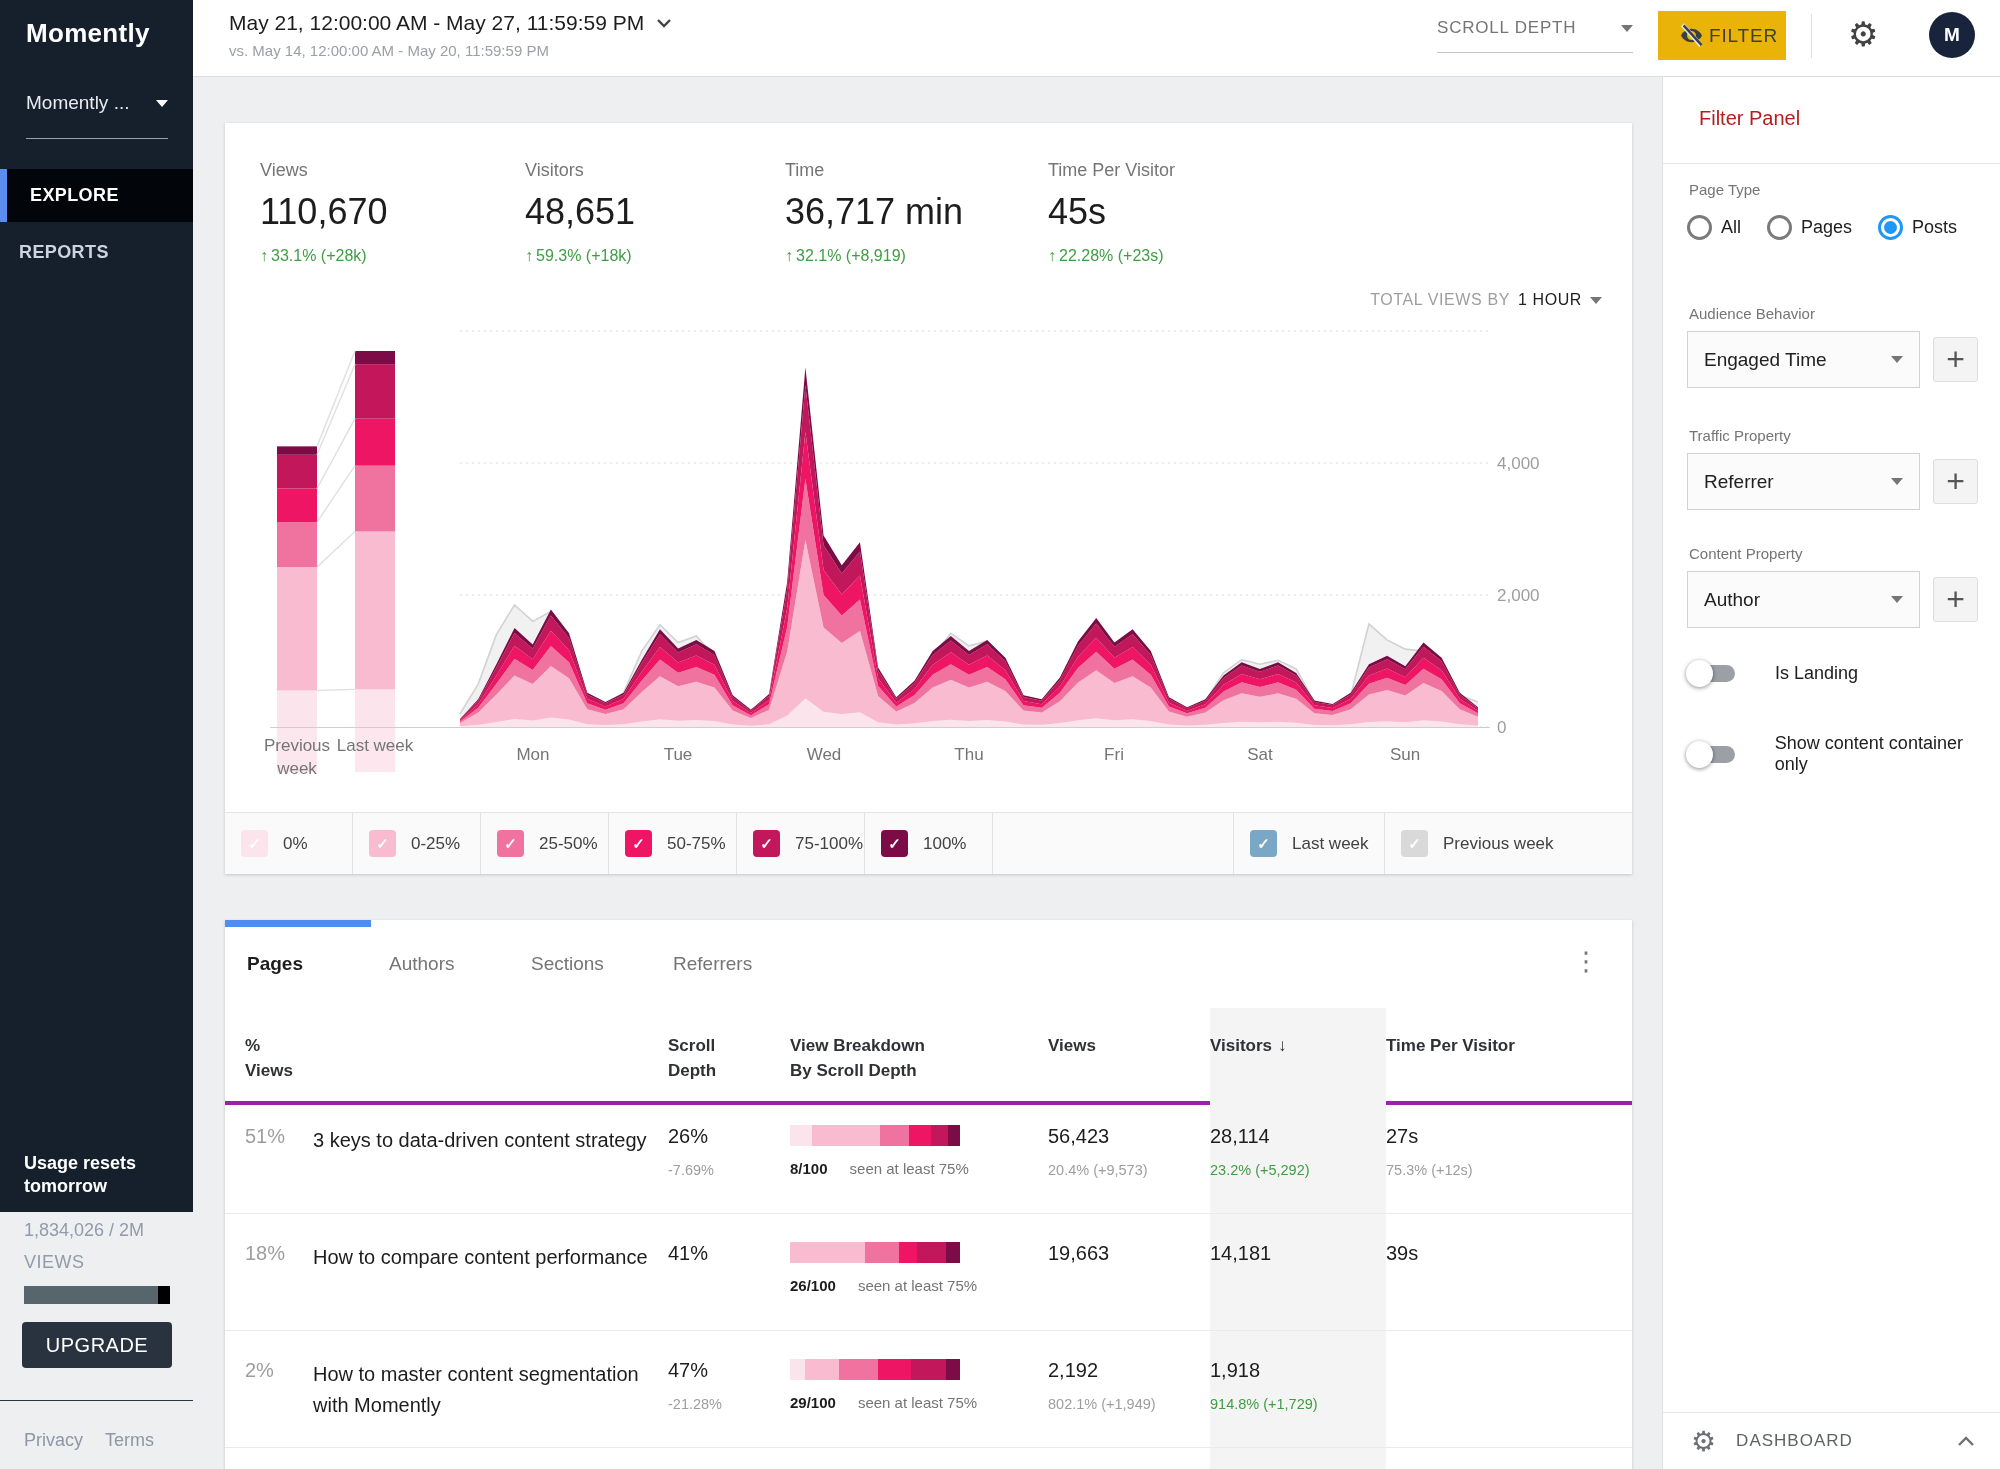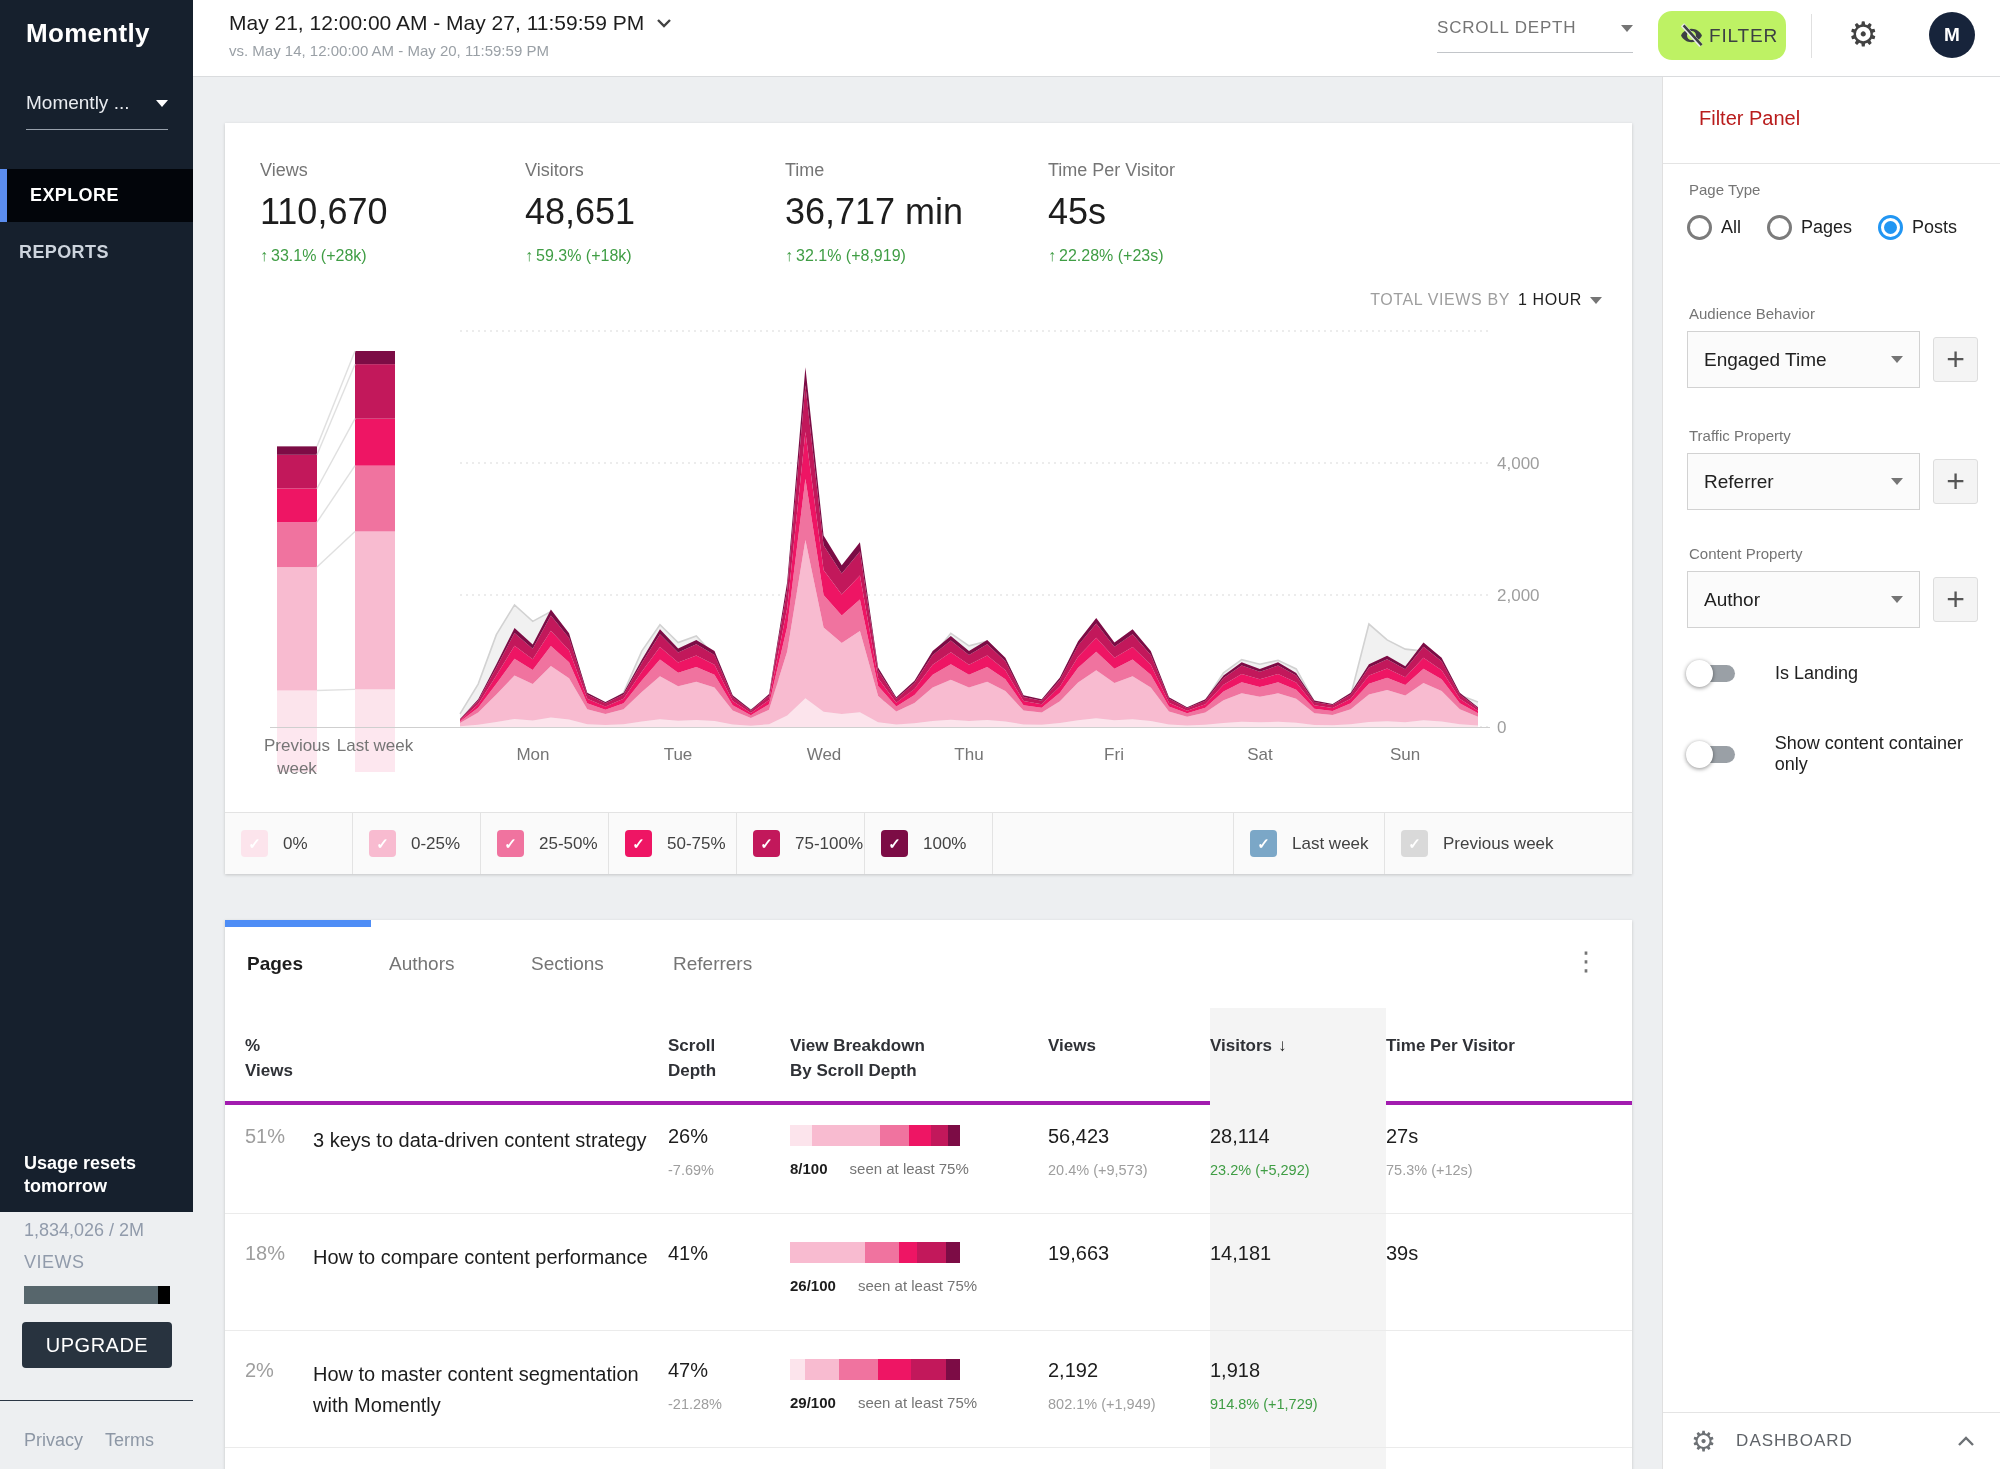--- a/index.html
+++ b/index.html
@@ -3,39 +3,39 @@
 <meta charset="utf-8">
 <style>
   html,body{margin:0;padding:0;background:#dfe3e6;}
   *{box-sizing:border-box;font-family:"Liberation Sans",sans-serif;}
   #app{position:relative;width:2000px;height:1469px;background:#edeff1;overflow:hidden;}
   .abs{position:absolute;}
 
   
   #sidebar{left:0;top:0;width:193px;height:1212px;background:#16202d;color:#fff;}
   .brand{left:26px;top:18px;font-size:26px;font-weight:700;letter-spacing:.3px;}
-  .workspace{left:26px;top:92px;width:142px;color:#e8ebf0;font-size:19px;padding-bottom:15px;border-bottom:1px solid #97a0ab;display:flex;align-items:center;justify-content:space-between;cursor:pointer;}
+  .workspace{left:26px;top:92px;width:142px;color:#e8ebf0;font-size:19px;padding-bottom:24px;border-bottom:1px solid #97a0ab;display:flex;align-items:center;justify-content:space-between;cursor:pointer;}
   .navitem{left:0;width:193px;height:53px;display:flex;align-items:center;padding-left:19px;font-size:18px;font-weight:700;letter-spacing:.4px;color:#cdd4dd;cursor:pointer;}
   .navitem.active{background:#02050a;color:#fff;border-left:7px solid #5b8def;padding-left:23px;}
   .usage-note{left:24px;top:1152px;width:130px;font-size:18px;font-weight:700;line-height:1.3;color:#fff;}
   .usage-count{left:24px;top:1220px;font-size:18px;color:#919bab;}
   .usage-unit{left:24px;top:1252px;font-size:18px;color:#919bab;letter-spacing:.5px;}
   .meter{left:24px;top:1286px;width:146px;height:18px;background:#000;}
   .meter>div{height:100%;background:#57666c;}
   .upgrade{left:22px;top:1322px;width:150px;height:46px;background:#28333f;border:none;border-radius:4px;color:#fff;font-size:20px;letter-spacing:.5px;cursor:pointer;}
   .side-divider{left:0;top:1400px;width:193px;border-top:1px solid #2b3745;}
   .side-links{left:24px;top:1430px;font-size:18px;color:#8d97a5;display:flex;gap:22px;}
   .side-links span{cursor:pointer;}
 
   
   #topbar{left:193px;top:0;width:1807px;height:77px;background:#fff;border-bottom:1px solid #dadcde;}
   .daterange{left:36px;top:11px;font-size:21px;color:#1d1d1d;display:flex;align-items:center;gap:12px;cursor:pointer;}
   .comprange{left:36px;top:42px;font-size:15px;color:#9aa0a6;}
   .metric-select{left:1244px;top:18px;width:196px;border-bottom:1px solid #c2c5c9;padding-bottom:14px;display:flex;align-items:center;justify-content:space-between;font-size:17px;letter-spacing:.8px;color:#757575;cursor:pointer;}
-  .filter-btn{left:1465px;top:11px;width:128px;height:49px;background:#bef264;border:none;border-radius:14px;font-size:19px;letter-spacing:.8px;color:#3c4043;display:flex;align-items:center;justify-content:center;gap:4px;cursor:pointer;padding-left:18px;}
+  .filter-btn{left:1465px;top:11px;width:128px;height:49px;background:#eab308;border:none;border-radius:0;font-size:19px;letter-spacing:.8px;color:#3c4043;display:flex;align-items:center;justify-content:center;gap:4px;cursor:pointer;padding-left:18px;}
   .top-divider{left:1618px;top:14px;height:44px;border-left:1px solid #e0e0e0;}
   .gear-top{left:1655px;top:14px;font-size:34px;color:#424242;cursor:pointer;}
   .avatar{left:1736px;top:12px;width:46px;height:46px;border-radius:50%;background:#17243b;color:#fff;font-size:19px;font-weight:700;display:flex;align-items:center;justify-content:center;cursor:pointer;}
 
   
   .card{background:#fff;box-shadow:0 1px 3px rgba(0,0,0,.18);}
   #card1{left:225px;top:123px;width:1407px;height:751px;}
   #card2{left:225px;top:920px;width:1407px;height:626px;overflow:hidden;}
 
   

